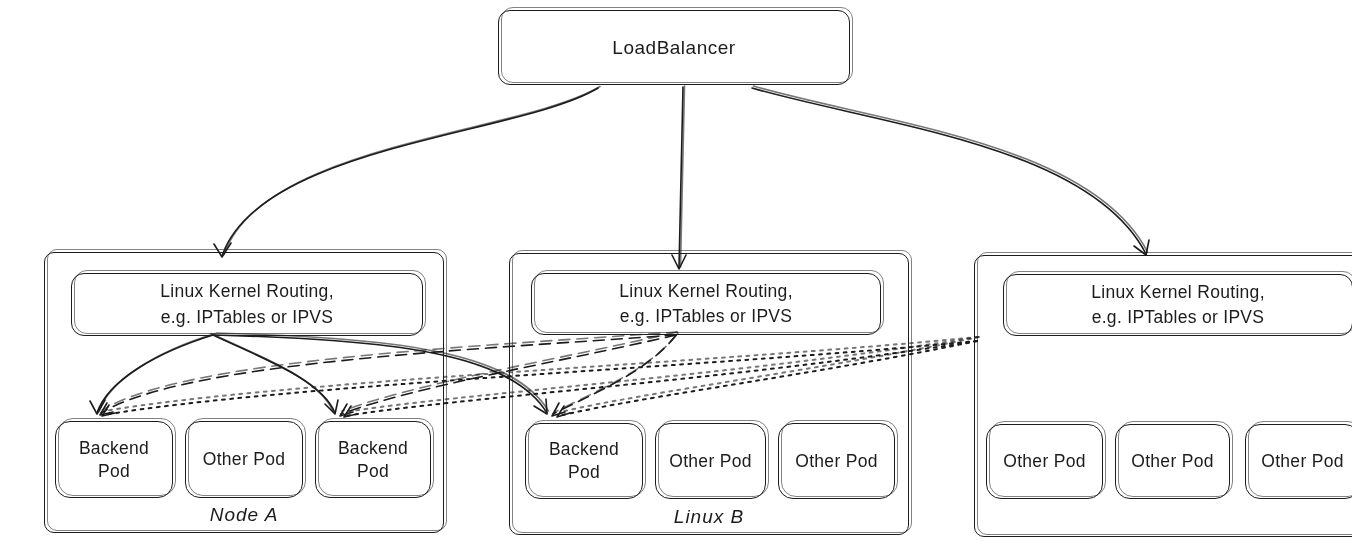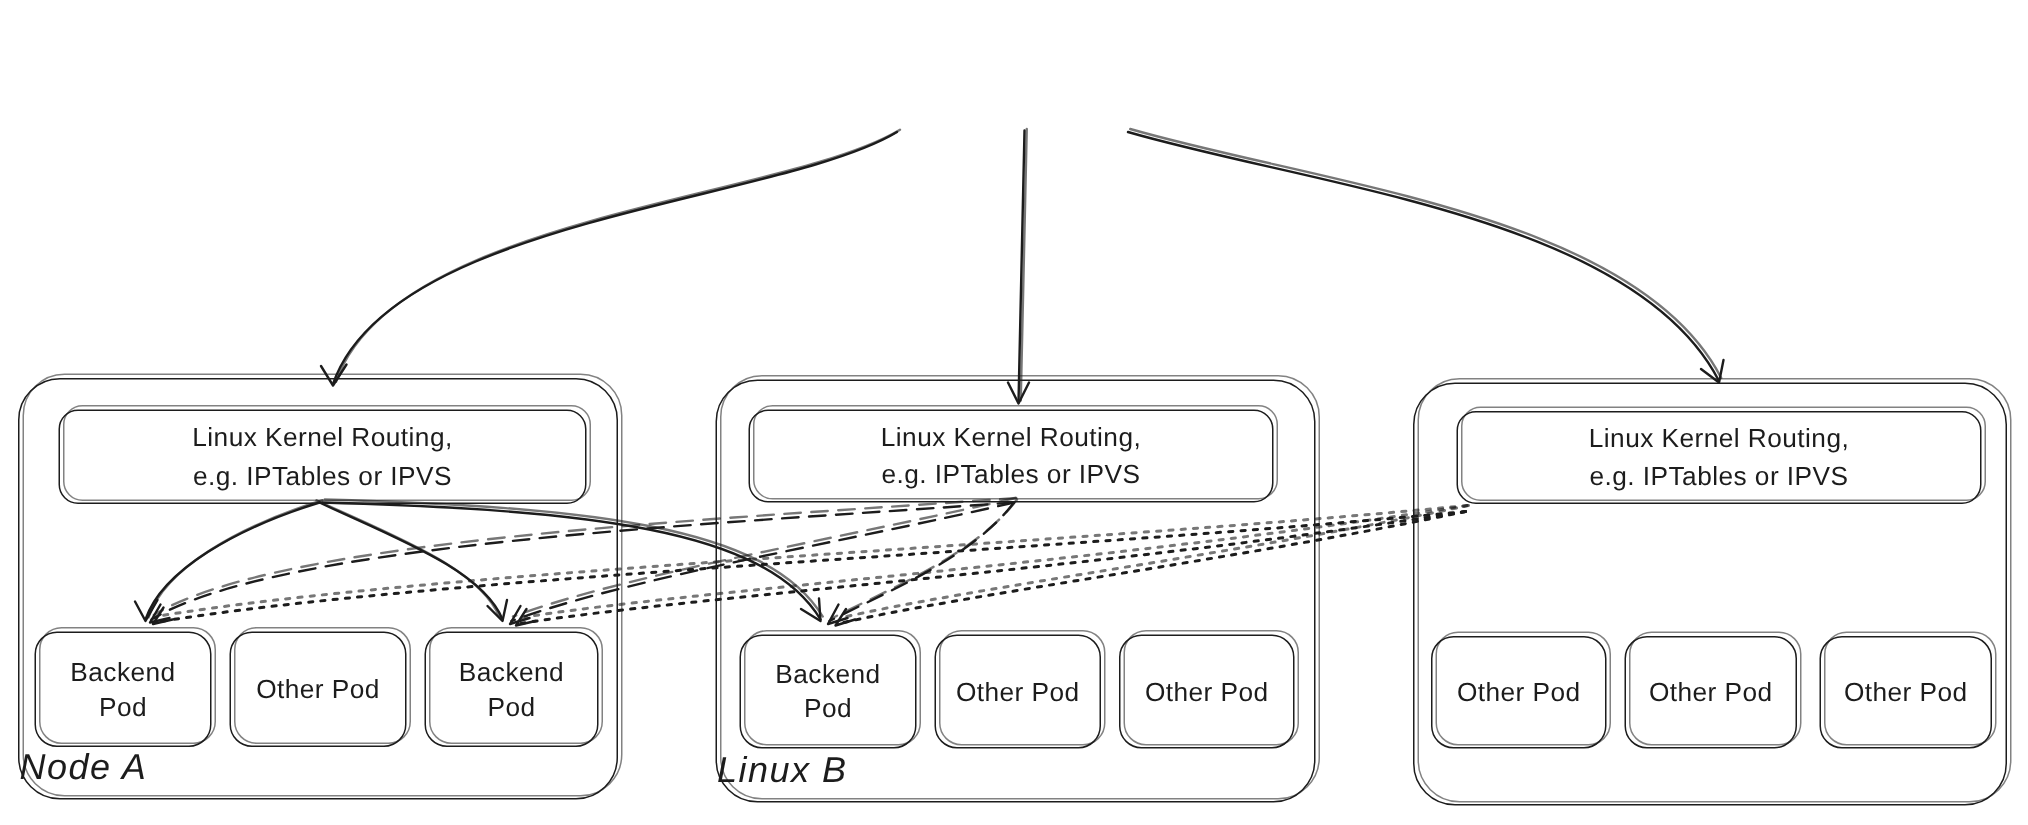--- a/index.html
+++ b/index.html
@@ -17,26 +17,26 @@
   .box {
     position:absolute; border:1.7px solid #1c1c1c; border-radius:14px;
     background:transparent; box-sizing:border-box;
   }
   .box::after {
     content:""; position:absolute; left:2px; top:-4px; right:-4px; bottom:1px;
     border:1px solid rgba(28,28,28,.55); border-radius:inherit; pointer-events:none;
   }
   .centered { display:flex; align-items:center; justify-content:center; text-align:center; }
   .lb { left:498px; top:10px; width:352px; height:75px; border-radius:12px; font-size:19px; letter-spacing:.5px; }
-  .nodebox { border-radius:28px; }
+  .nodebox { border-radius:10px;margin-left:32px; }
   .kernel { border-radius:13px; font-size:17.5px; line-height:1.45; letter-spacing:.3px; }
   .pod { border-radius:15px; font-size:17.5px; line-height:1.3; letter-spacing:.3px; padding:0 8px; }
   .node-label {
-    position:absolute; left:0; right:0; bottom:6px; 
-    font-size:24px; font-style:italic; letter-spacing:1px;
+    position:absolute; left:0; right:0; bottom:6px; text-align:center;
+    font-size:19px; font-style:italic; letter-spacing:1px;
   }
 </style>
 </head>
 <body>
 
 <div class="stage">
 
   <svg class="edges" viewBox="0 0 1352 550" xmlns="http://www.w3.org/2000/svg">
 
     <g>
@@ -105,20 +105,23 @@
       <path class="ah" d="M357,414 L344,417 L351,406"></path>
     </g>
 
     <g>
       <path class="e dotted" d="M977,341 C830,372 645,396 558,416"></path>
       <path class="e dotted dup" d="M977,341 C830,372 645,396 558,416" transform="translate(2,-4)"></path>
       <path class="ah" d="M570,413 L557,417 L564,406"></path>
     </g>
   </svg>
 
+  <div class="box lb centered">
+    <span>LoadBalancer</span>
+  </div>
 
   <div class="box nodebox" style="left:12px; top:252px; width:400px; height:281px;">
     <div class="box kernel centered" style="left:26px; top:20px; width:352px; height:63px;">
       <div>
         <div>Linux Kernel Routing,</div>
         <div>e.g. IPTables or IPVS</div>
       </div>
     </div>
     <div class="box pod centered" style="left:10px; top:168px; width:118px; height:77px;">
       <span>Backend Pod</span>

